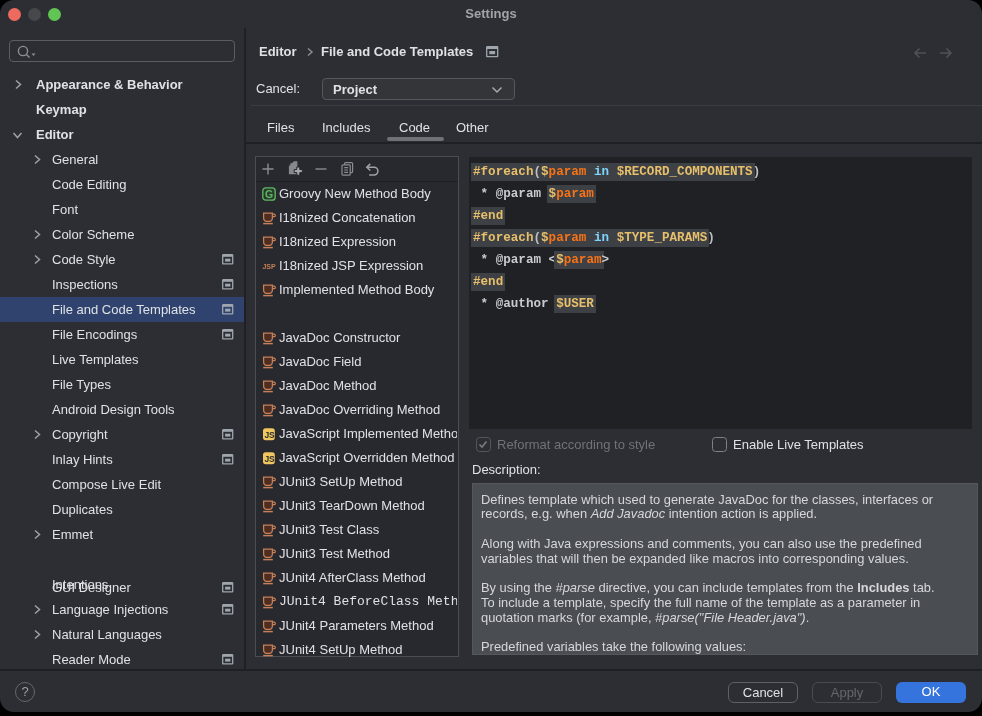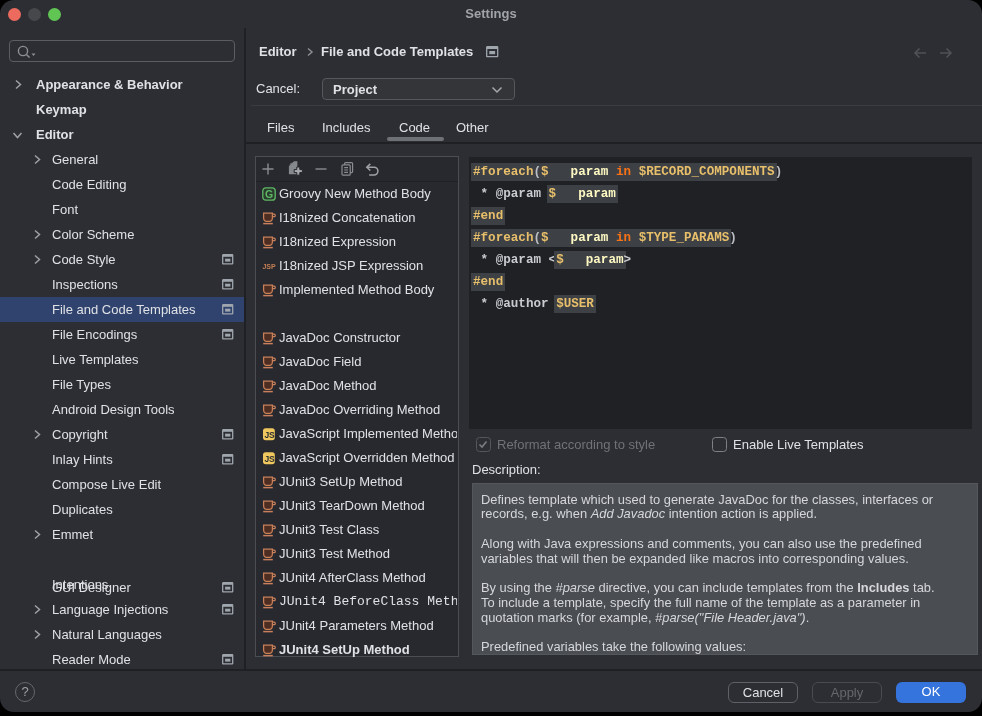--- a/index.html
+++ b/index.html
@@ -15,22 +15,22 @@
   .row { position:absolute; left:0; width:244px; height:25px; line-height:25px; }
   .r1 { padding-left:36px; font-weight:bold; }
   .r2 { padding-left:52px; }
   .chev { position:absolute; top:7px; width:11px; height:11px; }
   .scr { position:absolute; top:7px; left:222px; width:12px; height:11px; }
   .li { position:absolute; left:0; width:202px; height:24px; line-height:24px; padding-left:24px; color:#DFE1E5; white-space:nowrap; overflow:hidden; }
   .licon { position:absolute; left:6px; top:4px; width:16px; height:16px; }
   .cl { position:absolute; left:4px; height:22px; line-height:22px; font-family:"Liberation Mono", monospace; font-size:12.6px; font-weight:bold; white-space:pre; }
   .hl { background:#3D4045; padding:2.2px 2px; margin:0 -2px; }
   .gold { color:#E8BF6A; }
-  .ora { color:#f97316; }
-  .lav { color:#fef9c3;margin-left:22px; }
+  .ora { color:#7dd3fc; }
+  .lav { color:#f97316; }
   .pln { color:#BCBEC4; }
   .dt { color:#C9CBD0; }
   .btn { position:absolute; top:682px; height:21px; width:70px; border-radius:6px; text-align:center; line-height:20px; font-size:13px; }
 </style>
 </head>
 <body>
 <div id="win">
 
   <div class="abs" style="left:0;top:0;width:982px;height:28px;">
     <div class="tl" style="left:7.5px; background:#EC6A5E;"></div>
@@ -271,21 +271,21 @@
         <div class="li" style="top:408px;font-family:Liberation Mono, monospace;"><svg class="licon" viewBox="0 0 16 16">
   <path d="M2.6 3.2 H11.4 V7.6 Q11.4 11.4 8.4 11.4 H5.6 Q2.6 11.4 2.6 7.6 Z" fill="#4E2E22" stroke="#C8805A" stroke-width="1.25"></path>
   <path d="M11.4 4.1 h1.7 q1.2 0 1.2 1.3 q0 1.3 -1.2 1.3 h-1.7" fill="none" stroke="#C8805A" stroke-width="1.2"></path>
   <path d="M2.2 13.6 H11.8" stroke="#C8805A" stroke-width="1.5"></path>
 </svg>JUnit4 BeforeClass Method</div>
         <div class="li" style="top:432px;"><svg class="licon" viewBox="0 0 16 16">
   <path d="M2.6 3.2 H11.4 V7.6 Q11.4 11.4 8.4 11.4 H5.6 Q2.6 11.4 2.6 7.6 Z" fill="#4E2E22" stroke="#C8805A" stroke-width="1.25"></path>
   <path d="M11.4 4.1 h1.7 q1.2 0 1.2 1.3 q0 1.3 -1.2 1.3 h-1.7" fill="none" stroke="#C8805A" stroke-width="1.2"></path>
   <path d="M2.2 13.6 H11.8" stroke="#C8805A" stroke-width="1.5"></path>
 </svg>JUnit4 Parameters Method</div>
-        <div class="li" style="top:456px;font-weight:bold;"><svg class="licon" viewBox="0 0 16 16">
+        <div class="li" style="top:456px;"><svg class="licon" viewBox="0 0 16 16">
   <path d="M2.6 3.2 H11.4 V7.6 Q11.4 11.4 8.4 11.4 H5.6 Q2.6 11.4 2.6 7.6 Z" fill="#4E2E22" stroke="#C8805A" stroke-width="1.25"></path>
   <path d="M11.4 4.1 h1.7 q1.2 0 1.2 1.3 q0 1.3 -1.2 1.3 h-1.7" fill="none" stroke="#C8805A" stroke-width="1.2"></path>
   <path d="M2.2 13.6 H11.8" stroke="#C8805A" stroke-width="1.5"></path>
 </svg>JUnit4 SetUp Method</div>
       </div>
   </div>
 
   <div class="abs" id="editor" style="left:469px;top:157px;width:503px;height:272px;background:#1F2125;">
       <div class="cl" style="top:4px;"><span class="hl"><span class="gold">#foreach</span><span class="pln">(</span><span class="gold">$</span><span class="lav">param</span><span class="pln"> </span><span class="ora">in</span><span class="pln"> </span><span class="gold">$RECORD_COMPONENTS</span></span><span class="pln">)</span></div>
       <div class="cl" style="top:26px;"><span class="dt"> * @param </span><span class="hl"><span class="gold">$</span><span class="lav">param</span></span></div>

